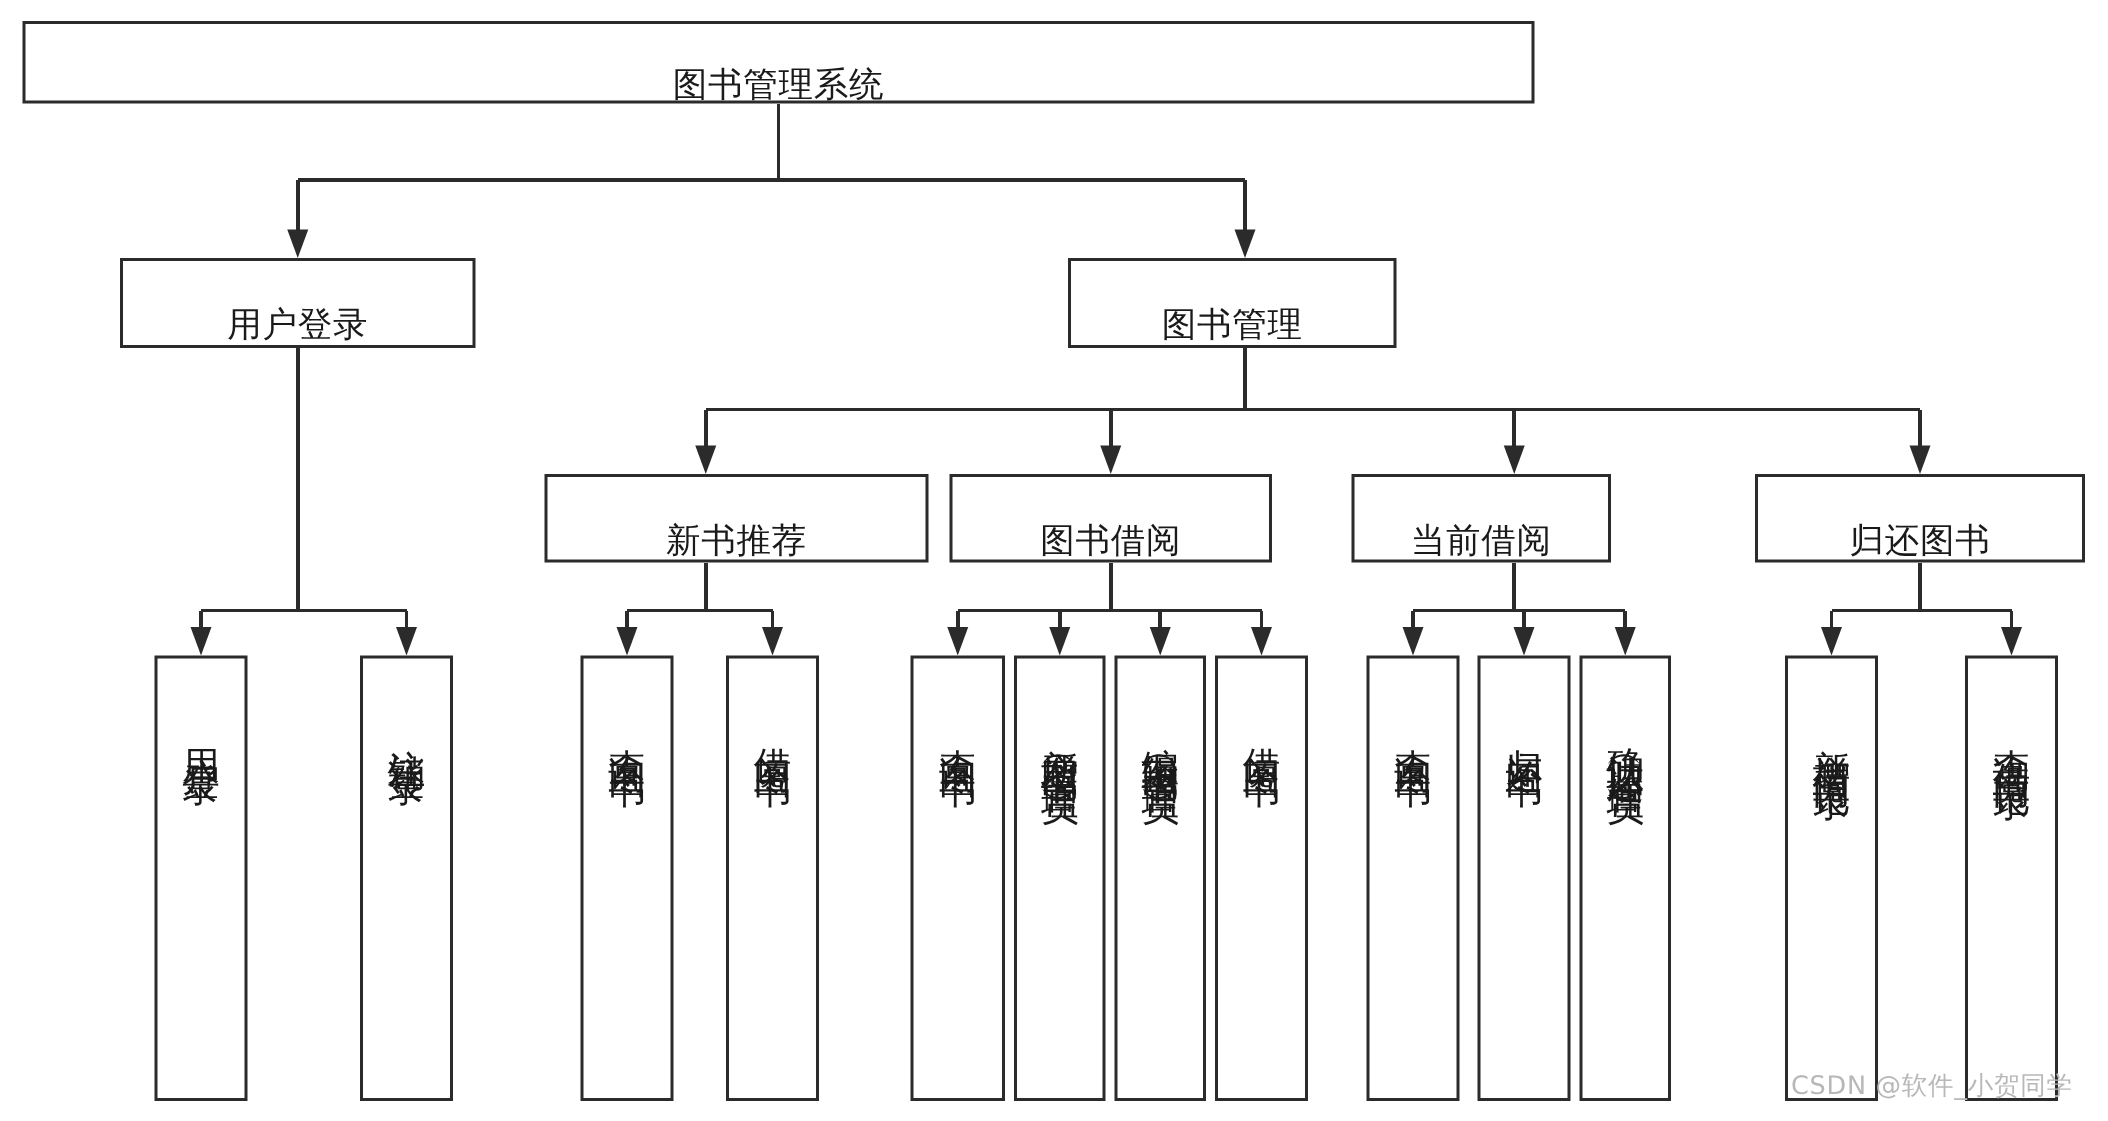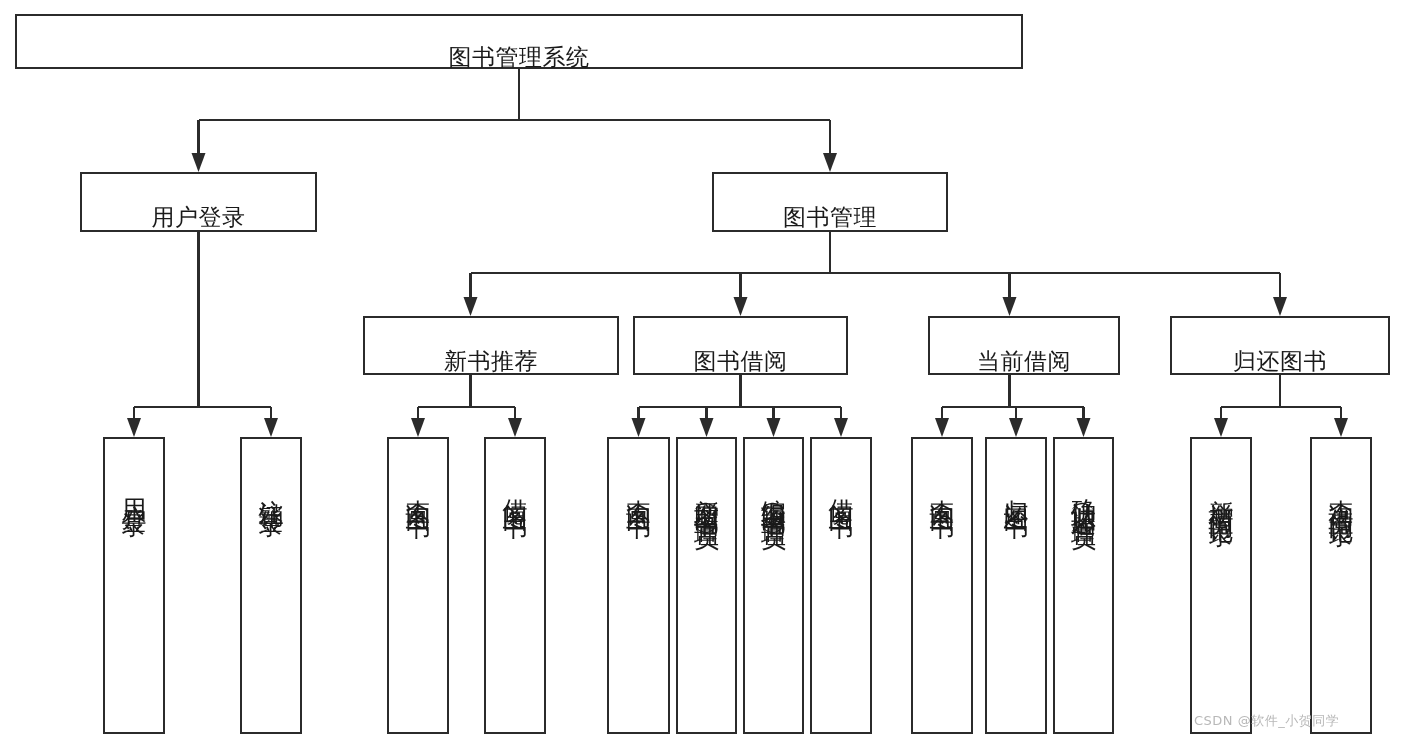--- a/index.html
+++ b/index.html
@@ -66,21 +66,21 @@
     white-space: normal;
     max-height: 285px;
   }
   .node.vert.tall .node-label {
     max-height: 285px;
     letter-spacing: 4px;
   }
   .watermark {
     position: absolute;
     color: #b8b8b8;
-    font-size: 13px;
+    font-size: 17px;
     white-space: nowrap;
     z-index: 5;
     letter-spacing: 0.5px;
   }
 </style>
 </head>
 <body>
 
 <div id="diagram-root">
 
@@ -139,31 +139,31 @@
       <path d="M 1334 418 L 1348 418 L 1341 437 Z" fill="#2b2b2b"></path>
     </svg>
 
   <div class="node root horiz" id="node-root" style="left: 15px; top: 14px; width: 1008px; height: 55px;">
     <span class="node-label">图书管理系统</span>
   </div>
 
   <div class="node horiz" id="node-user-login" style="left: 80px; top: 172px; width: 237px; height: 60px;">
     <span class="node-label">用户登录</span>
   </div>
-  <div class="node horiz" id="node-book-manage" style="left: 712px; top: 172px; width: 236px; height: 60px;">
+  <div class="node horiz" id="node-book-manage" style="left: 712px; top: 172px; width: 219px; height: 60px;">
     <span class="node-label">图书管理</span>
   </div>
 
   <div class="node horiz" id="node-new-book-recommend" style="left: 363px; top: 316px; width: 256px; height: 59px;">
     <span class="node-label">新书推荐</span>
   </div>
   <div class="node horiz" id="node-book-borrow" style="left: 633px; top: 316px; width: 215px; height: 59px;">
     <span class="node-label">图书借阅</span>
   </div>
-  <div class="node horiz" id="node-current-borrow" style="left: 928px; top: 316px; width: 192px; height: 59px;">
+  <div class="node horiz" id="node-current-borrow" style="left: 901px; top: 316px; width: 173px; height: 59px;">
     <span class="node-label">当前借阅</span>
   </div>
   <div class="node horiz" id="node-borrow-record" style="left: 1170px; top: 316px; width: 220px; height: 59px;">
     <span class="node-label">归还图书</span>
   </div>
 
   <div class="node vert" id="node-leaf-user-login" style="left: 103px; top: 437px; width: 62px; height: 297px;">
     <span class="node-label">用户登录</span>
   </div>
   <div class="node vert" id="node-leaf-logout" style="left: 240px; top: 437px; width: 62px; height: 297px;">

